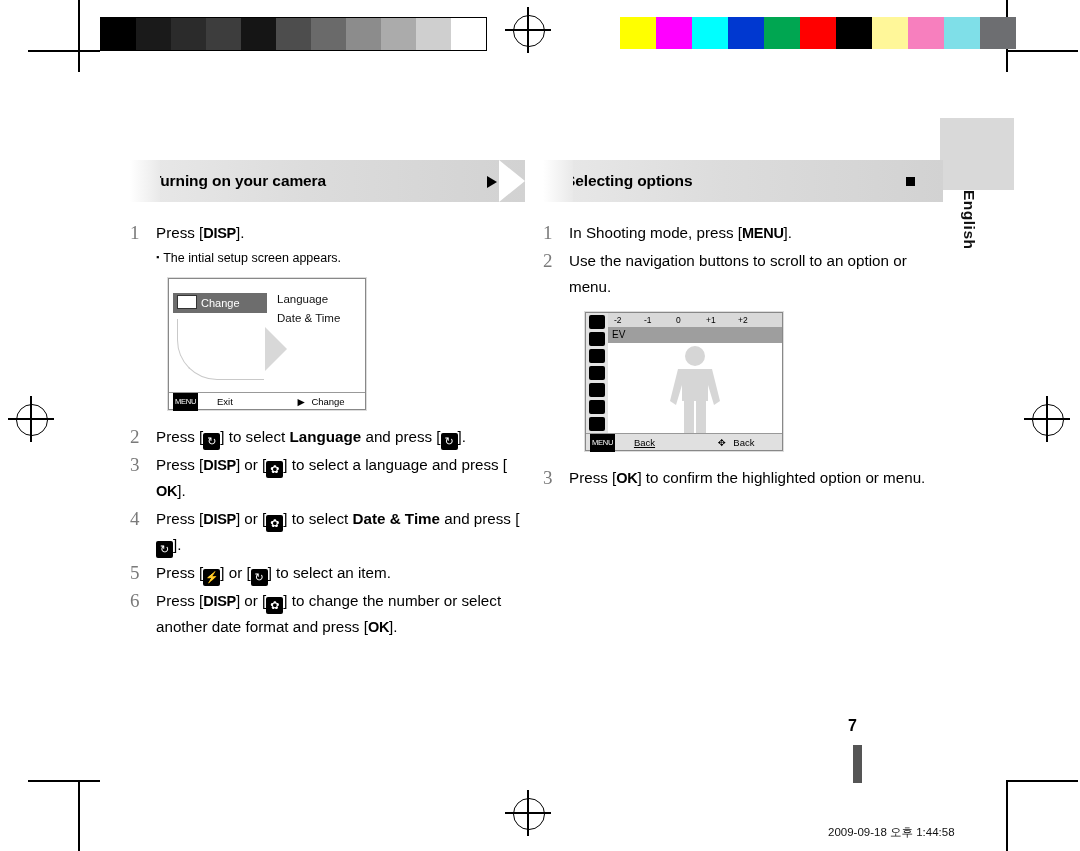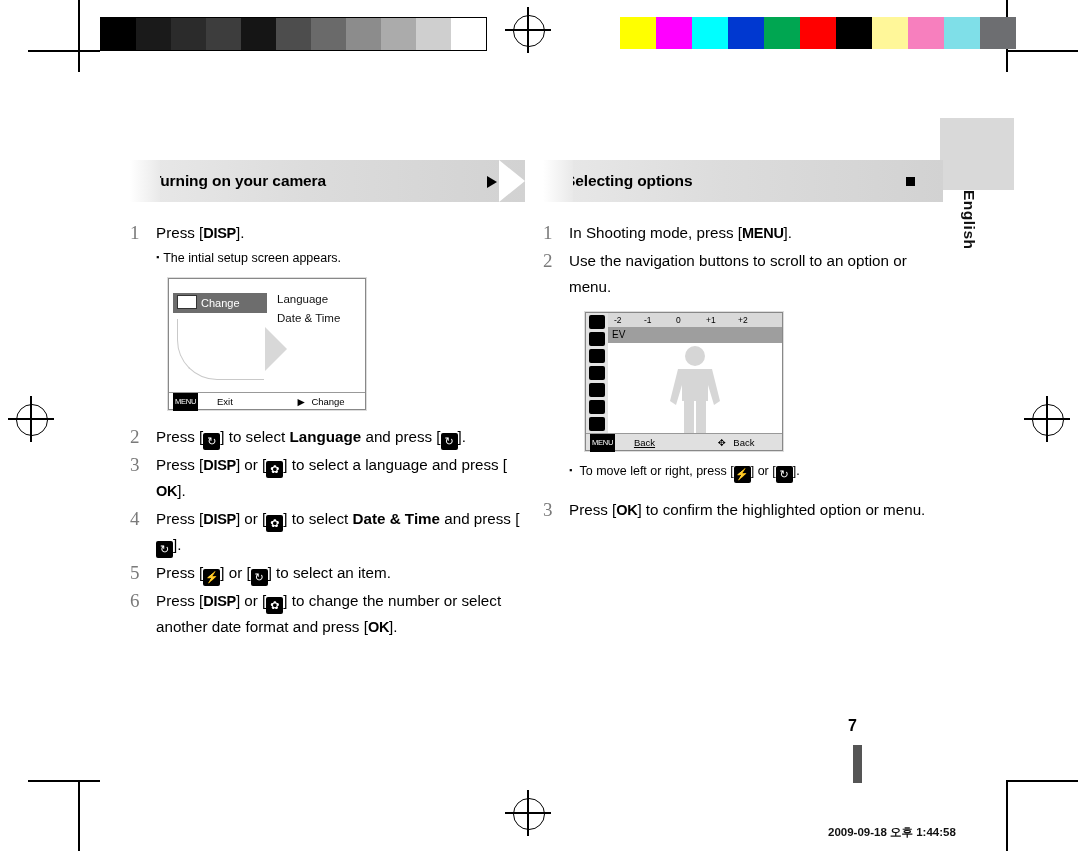--- a/index.html
+++ b/index.html
@@ -160,21 +160,21 @@
     letter-spacing:0.5px;
   }
 
   .page-num {
     position:absolute; left:848px; top:717px; font-size:16px; font-weight:bold;
   }
   .page-bar { position:absolute; left:853px; top:745px; width:9px; height:38px; background:#555; }
 
   .footer-line { position:absolute; font-size:11.5px; color:#111; }
   .foot-left { left:118px; top:869px;font-weight:bold; }
-  .foot-right { left:828px; top:825px;font-weight:bold; }
+  .foot-right { left:828px; top:825px; }
 </style>
 </head>
 <body>
 
 <div>
 
   <div class="corner" style="left:28px;top:0;">
     <i style="left:50px;top:0;width:1.5px;height:72px;"></i>
     <i style="left:0;top:50px;width:72px;height:1.5px;"></i>
   </div>
@@ -367,24 +367,20 @@
           </svg>
         </div>
         <div class="footer">
           <span style="margin-left:4px;" class="tagmenu">MENU</span>
           <span style="margin-left:16px;text-decoration:underline;">Back</span>
           <span style="margin-left:60px;">✥</span>
           <span style="margin-left:5px;">Back</span>
         </div>
       </div>
 
-      <div class="sub" style="margin-top:10px;">
-        <span class="bullet">▪</span>
-        To move left or right, press [<span class="keyicon sm">⚡</span>] or [<span class="keyicon sm">↻</span>].
-      </div>
 
       <div class="step" style="margin-top:14px;">
         <div class="step-num">3</div>
         <div class="step-body">
           Press [<span class="key">OK</span>] to confirm the highlighted option or menu.
         </div>
       </div>
 
     </div>
   </div>

